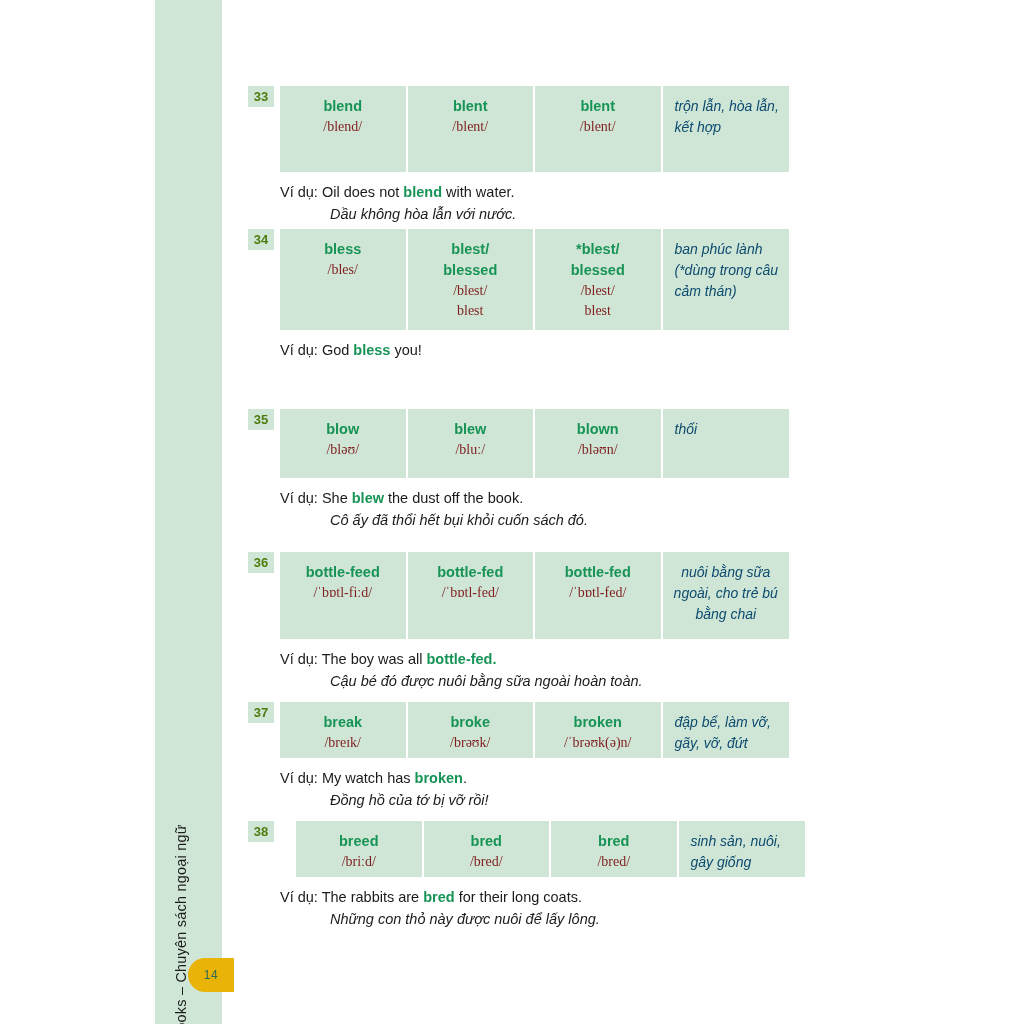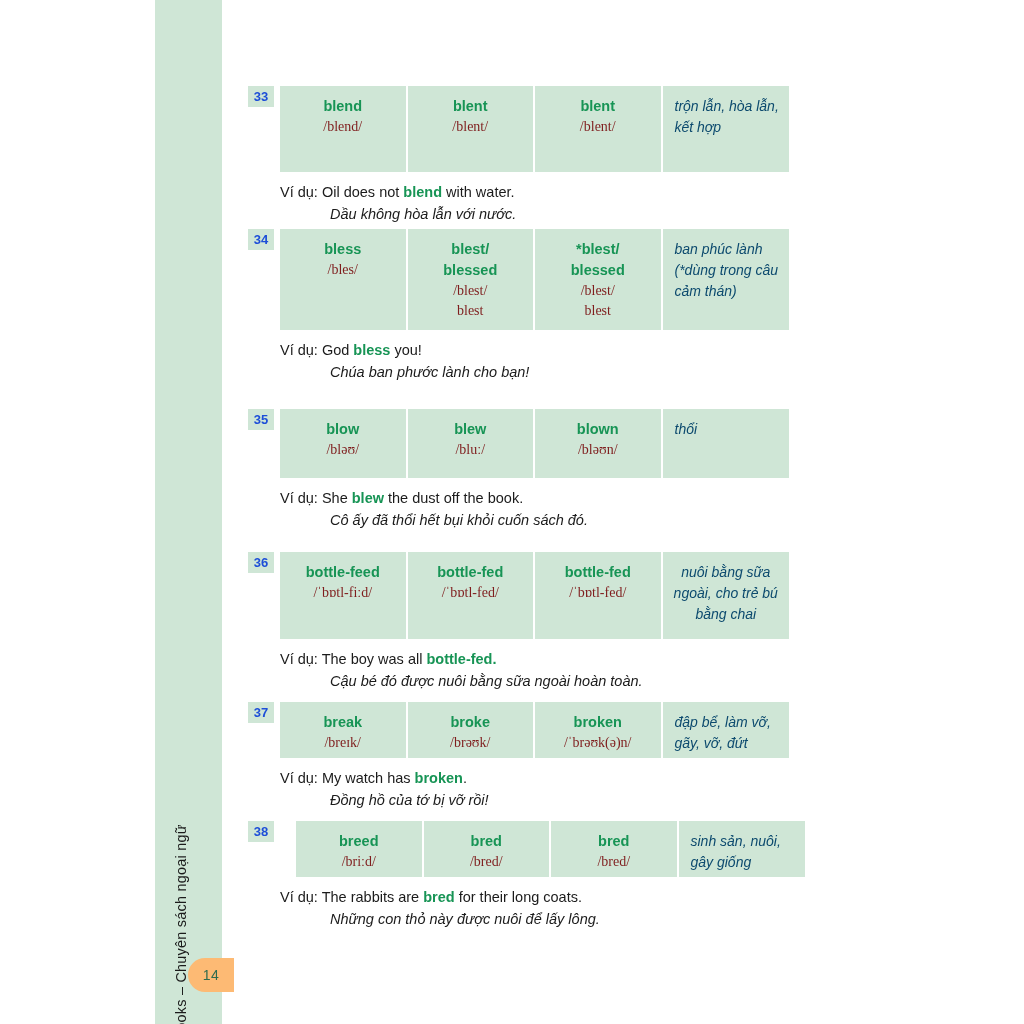--- a/index.html
+++ b/index.html
@@ -35,26 +35,26 @@
     color: #1b1b1b;
     letter-spacing: 0.2px;
     font-family: "Liberation Sans", sans-serif;
   }
   #page-number-badge {
     position: absolute;
     left: 33px;
     bottom: 32px;
     width: 46px;
     height: 34px;
-    background: #fdba74;
+    background: #eab308;
     border-radius: 17px 0 0 17px;
     display: flex;
     align-items: center;
     justify-content: center;
-    font-size: 14px;
+    font-size: 12px;
     color: #2e6b4f;
     letter-spacing: 0.5px;
   }
 
   
   #content {
     position: absolute;
     left: 248px;
     top: 0;
     width: 560px;
@@ -68,21 +68,21 @@
   }
 
   
   .num-badge {
     position: absolute;
     left: 0;
     top: 0;
     width: 26px;
     height: 21px;
     background: #cfe6d6;
-    color: #1d4ed8;
+    color: #4d7c0f;
     font-size: 13px;
     font-weight: bold;
     display: flex;
     align-items: center;
     justify-content: center;
     font-family: "Liberation Sans", sans-serif;
   }
 
   
   .verb-table {
@@ -211,21 +211,20 @@
 blest</div>
       </div>
       <div class="cell c4" style="height:101px;">
         <div class="meaning">ban phúc lành (*dùng trong câu cảm thán)</div>
       </div>
     </div>
     <div class="example" style="top:111px;">
       <div class="ex-en">
         <span>Ví dụ:</span><span> God </span><span class="hl">bless</span><span> you!</span>
       </div>
-      <div class="ex-vi">Chúa ban phước lành cho bạn!</div>
     </div>
   </div>
 
   <div class="entry" style="top:409px;">
     <div class="num-badge">35</div>
     <div class="verb-table" style="height:69px;">
       <div class="cell c1" style="height:69px;">
         <div class="word">blow</div>
         <div class="ipa">/bləʊ/</div>
       </div>

